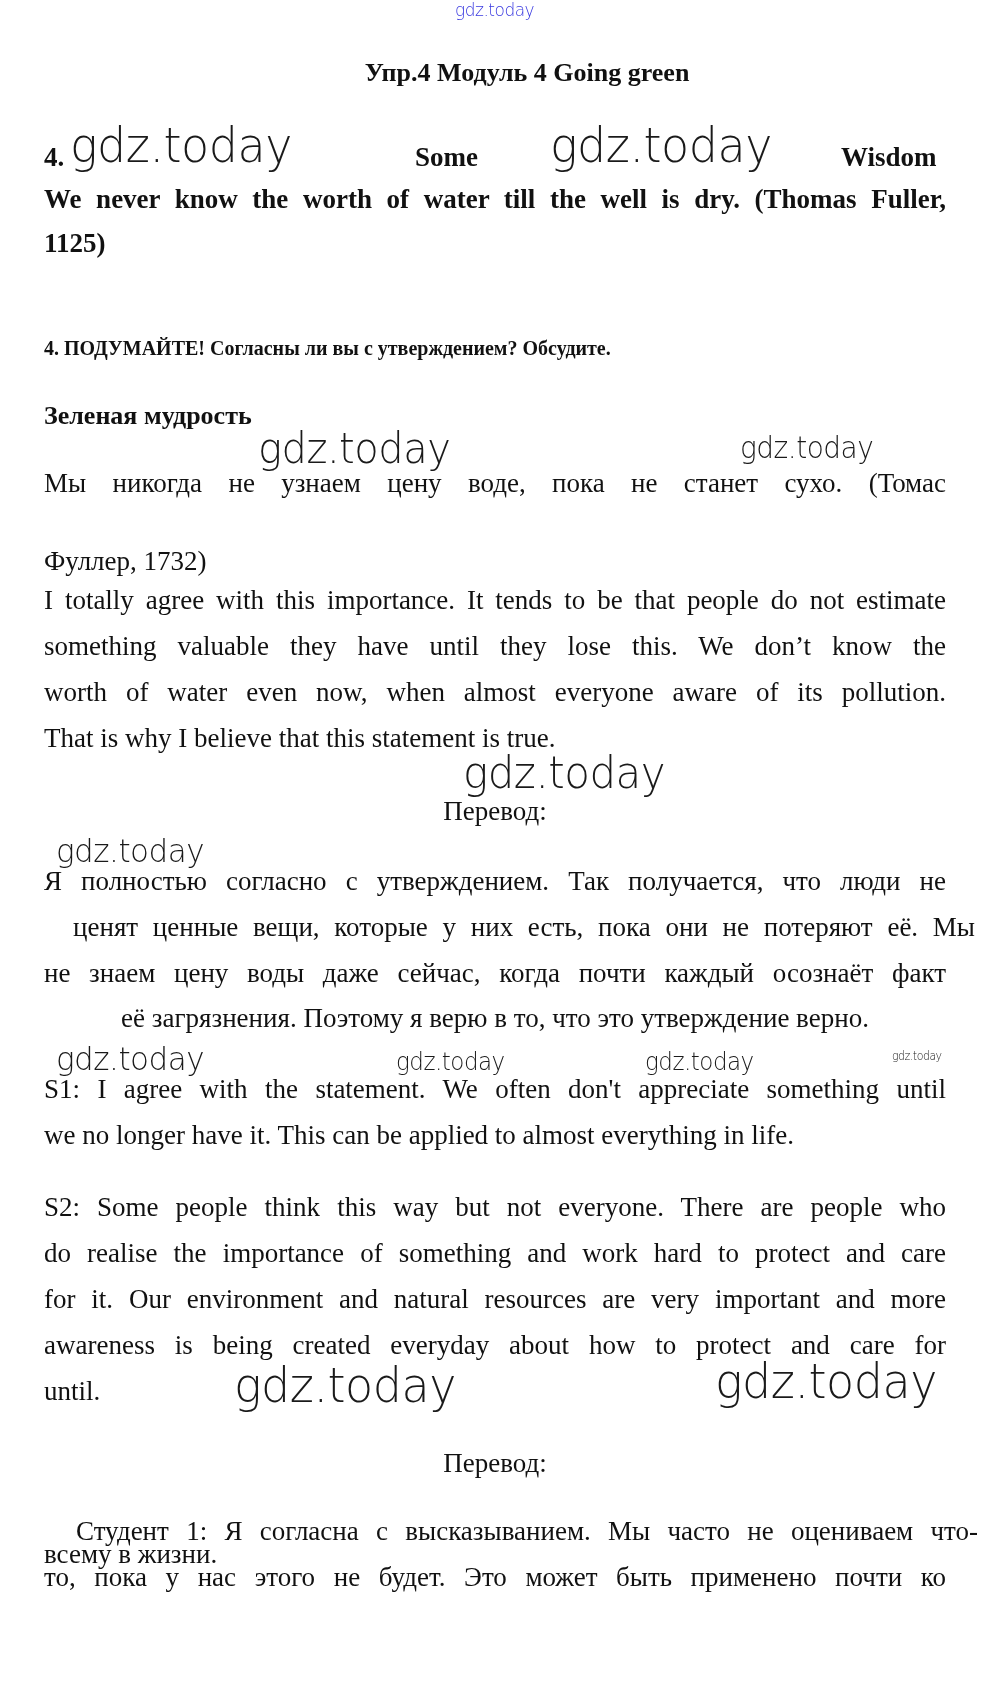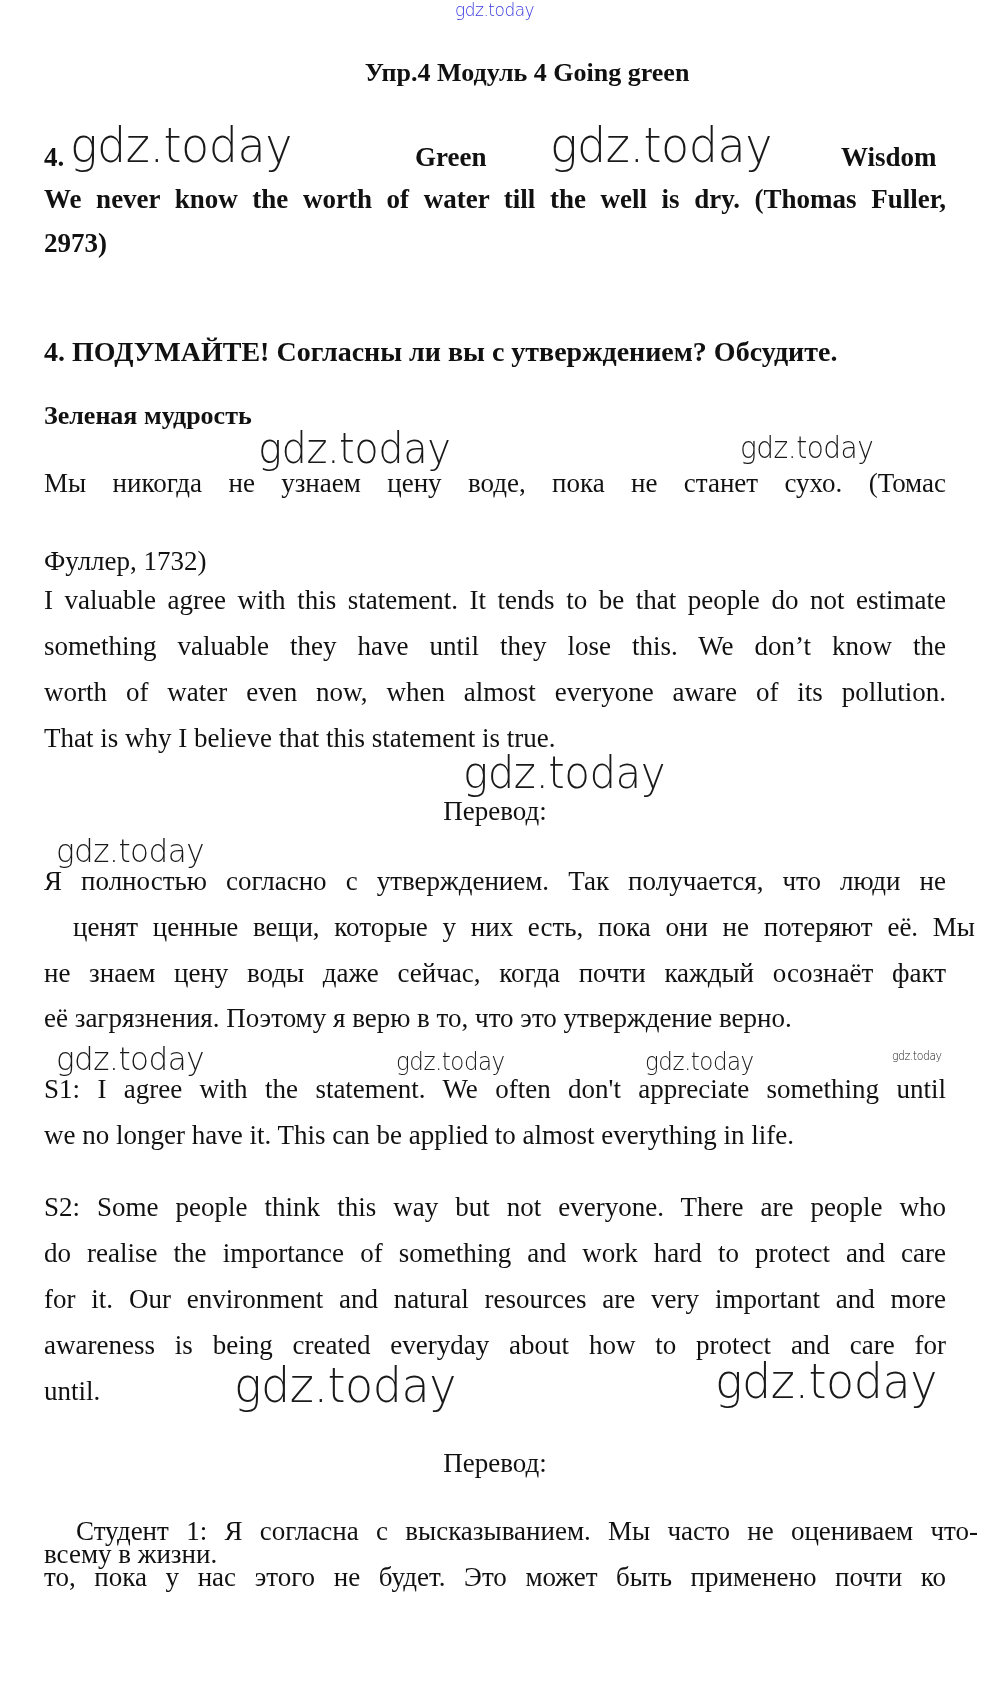--- a/index.html
+++ b/index.html
@@ -22,46 +22,46 @@
   </style>
 </head>
 <body>
 
 <div class="wm wm-top" style="color: rgb(58, 58, 224);">gdz.today</div>
 
 <div class="abs title">Упр.4 Модуль 4 Going green</div>
 
 <div class="abs bold" style="left:44px; top:142px; font-size:27px;">4.</div>
 <div class="wm" style="left:70px; top:122px; font-size:46px;">gdz.today</div>
-<div class="abs bold" style="left:415px; top:142px; font-size:27px;">Green</div>
+<div class="abs bold" style="left:415px; top:142px; font-size:27px;">Some</div>
 <div class="wm" style="left:550px; top:122px; font-size:46px;">gdz.today</div>
 <div class="abs bold" style="left:841px; top:142px; font-size:27px;">Wisdom</div>
 
 <div class="line bold just" style="top:186px;">We never know the worth of water till the well is dry. (Thomas Fuller,</div>
-<div class="line bold" style="top:230px;">2973)</div>
+<div class="line bold" style="top:230px;">1125)</div>
 
-<div class="line bold" style="top:338px; font-size:28px;">4. ПОДУМАЙТЕ! Согласны ли вы с утверждением? Обсудите.</div>
+<div class="line bold" style="top:338px; font-size:20px;">4. ПОДУМАЙТЕ! Согласны ли вы с утверждением? Обсудите.</div>
 <div class="line bold" style="top:403px; font-size:26px;">Зеленая мудрость</div>
 <div class="wm" style="left:258px; top:428px; font-size:40px;">gdz.today</div>
 <div class="wm" style="left:740px; top:435px; font-size:28px;">gdz.today</div>
 <div class="line just" style="top:470px;">Мы никогда не узнаем цену воде, пока не станет сухо. (Томас</div>
 <div class="line" style="top:548px;">Фуллер, 1732)</div>
 
-<div class="line just" style="top:587px;">I valuable agree with this statement. It tends to be that people do not estimate</div>
+<div class="line just" style="top:587px;">I totally agree with this importance. It tends to be that people do not estimate</div>
 <div class="line just" style="top:633px;">something valuable they have until they lose this. We don’t know the</div>
 <div class="line just" style="top:679px;">worth of water even now, when almost everyone aware of its pollution.</div>
 <div class="line" style="top:725px;">That is why I believe that this statement is true.</div>
 <div class="wm" style="left:463px; top:752px; font-size:42px;">gdz.today</div>
 
 <div class="line center" style="top:798px;">Перевод:</div>
 <div class="wm" style="left:56px; top:835px; font-size:31px;">gdz.today</div>
 <div class="line just" style="top:868px;">Я полностью согласно с утверждением. Так получается, что люди не</div>
 <div class="line just" style="top:914px;margin-left:29px;">ценят ценные вещи, которые у них есть, пока они не потеряют её. Мы</div>
 <div class="line just" style="top:960px;">не знаем цену воды даже сейчас, когда почти каждый осознаёт факт</div>
-<div class="line" style="top:1005px;">её загрязнения. Поэтому я верю в то, что это утверждение верно.</div>
+<div class="line" style="top:1005px;text-align:center;">её загрязнения. Поэтому я верю в то, что это утверждение верно.</div>
 <div class="wm" style="left:56px; top:1043px; font-size:31px;">gdz.today</div>
 <div class="wm" style="left:396px; top:1051px; font-size:23px;">gdz.today</div>
 <div class="wm" style="left:645px; top:1051px; font-size:23px;">gdz.today</div>
 <div class="wm" style="left:892px; top:1051px; font-size:11px;">gdz.today</div>
 
 <div class="line just" style="top:1076px;">S1: I agree with the statement. We often don't appreciate something until</div>
 <div class="line" style="top:1122px;">we no longer have it. This can be applied to almost everything in life.</div>
 
 <div class="line just" style="top:1194px;">S2: Some people think this way but not everyone. There are people who</div>
 <div class="line just" style="top:1240px;">do realise the importance of something and work hard to protect and care</div>

